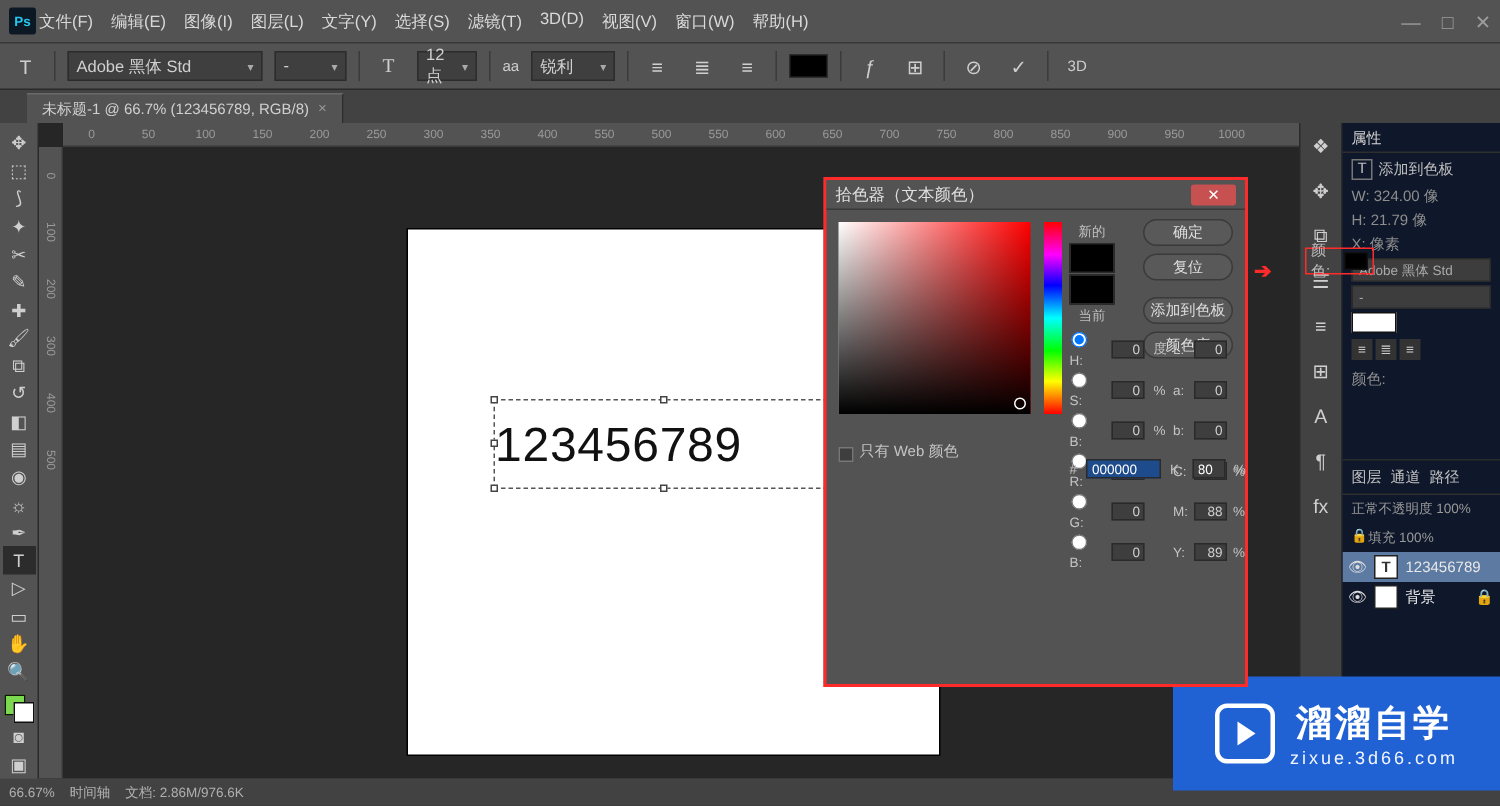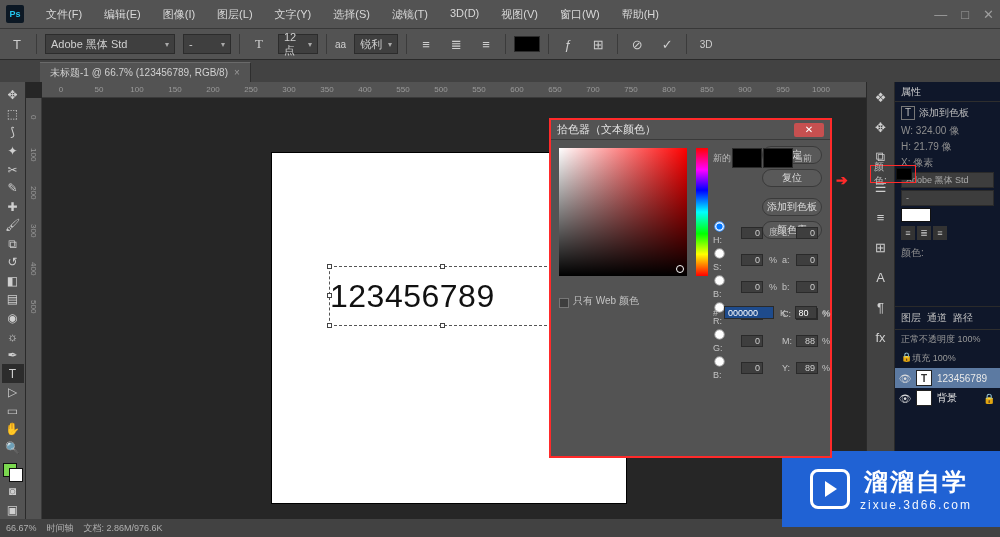--- a/index.html
+++ b/index.html
@@ -1,32 +1,32 @@
 <!DOCTYPE html>
 <html><head>
 <meta charset="utf-8">
 <style>
   * { box-sizing: border-box; margin:0; padding:0; font-family: "Microsoft YaHei", Arial, sans-serif; -webkit-font-smoothing:antialiased; }
   body { width:1000px; height:537px; background:#535353; overflow:hidden; font-size:11px; color:#d0d0d0; position:relative; }
   
   .titlebar{height:28px; background:#535353; display:flex; align-items:center; padding:0 6px; position:relative;}
-  .titlebar .ps-badge{width:18px;height:18px;background:#0c1824;color:#24c7f0;font-weight:bold;display:flex;align-items:center;justify-content:center;font-size:9px;border-radius:2px;margin-right:22px}
-  .menubar{display:flex;gap:22px}
+  .titlebar .ps-badge{width:18px;height:18px;background:#0c1824;color:#24c7f0;font-weight:bold;display:flex;align-items:center;justify-content:center;font-size:9px;border-radius:2px;margin-right:2px}
+  .menubar{display:flex;gap:12px}
   .menubar span{color:#d9d9d9;font-size:11px;cursor:default}
   .winctl{margin-left:auto;display:flex;gap:14px;color:#9e9e9e;font-size:13px}
   
   .optionsbar{height:32px;background:#535353;display:flex;align-items:center;padding:0 6px;gap:8px;border-top:1px solid #383838;border-bottom:1px solid #2a2a2a}
   .optionsbar select, .optionsbar .combo{background:#3f3f3f;border:1px solid #2c2c2c;color:#d0d0d0;height:20px;font-size:11px;padding:0 5px}
   .optionsbar .combo{display:flex;align-items:center;gap:4px;min-width:40px;position:relative}
   .optionsbar .combo .caret{margin-left:auto;font-size:8px;color:#aaa}
   .optionsbar .iconbtn, .panel-iconbtn{width:22px;height:22px;display:flex;align-items:center;justify-content:center;color:#cfcfcf;font-size:13px}
   .optionsbar .sep{width:1px;height:20px;background:#3b3b3b}
   .color-sw{width:26px;height:16px;background:#000;border:1px solid #2c2c2c}
   
-  .doctabs{height:22px;background:#424242;display:flex;align-items:flex-end;padding-left:40px}
+  .doctabs{height:22px;background:#424242;display:flex;align-items:flex-end;padding-left:18px}
   .doctab{height:20px;background:#535353;border-top:1px solid #6a6a6a;border-right:1px solid #2e2e2e;color:#d0d0d0;font-size:10px;padding:3px 10px;display:flex;align-items:center;gap:6px}
   .doctab .x{color:#999;font-size:10px}
   
   .main{display:flex;height:calc(537px - 28px - 32px - 22px - 18px);}
   .toolbar{width:26px;background:#535353;border-right:1px solid #2a2a2a;display:flex;flex-direction:column;align-items:center;padding-top:4px;gap:0}
   .toolbar .tool{width:22px;height:20px;display:flex;align-items:center;justify-content:center;color:#cfcfcf;font-size:12px}
   .toolbar .tool.active{background:#2c2c2c}
   .toolbar .fgbg{width:20px;height:20px;position:relative;margin-top:6px}
   .toolbar .fgbg .fg{position:absolute;left:0;top:0;width:14px;height:14px;background:#7bd84f;border:1px solid #111}
   .toolbar .fgbg .bg{position:absolute;right:0;bottom:0;width:14px;height:14px;background:#fff;border:1px solid #111}
@@ -95,21 +95,21 @@
   .picker .webonly .chk{width:10px;height:10px;border:1px solid #777;background:#3e3e3e}
   .picker .btncol{position:absolute;right:8px;top:6px;display:flex;flex-direction:column;align-items:center}
   
   .watermark{position:absolute;right:0;bottom:10px;width:218px;height:76px;background:#2062d4;display:flex;align-items:center;justify-content:center;color:#fff}
   .watermark .logo{width:40px;height:40px;border:3px solid #fff;border-radius:8px;display:flex;align-items:center;justify-content:center;margin-right:10px}
   .watermark .play{width:0;height:0;border-left:12px solid #fff;border-top:8px solid transparent;border-bottom:8px solid transparent;margin-left:3px}
   .watermark .brand{display:flex;flex-direction:column;align-items:center}
   .watermark .cn{font-size:24px;font-weight:bold;letter-spacing:2px}
   .watermark .en{font-size:12px;letter-spacing:2px;opacity:0.95}
   .pair-row{display:flex;gap:6px;align-items:flex-start}
-  .pair-row .prevcol{display:flex;flex-direction:row;align-items:center;gap:1px}
+  .pair-row .prevcol{display:flex;flex-direction:column;align-items:center;gap:1px}
 </style>
 </head>
 <body>
 
 <div class="titlebar">
   <div class="ps-badge">Ps</div>
   <div class="menubar">
     <span>文件(F)</span>
     <span>编辑(E)</span>
     <span>图像(I)</span>
@@ -141,21 +141,21 @@
     <span class="caret">▾</span>
   </div>
   <div class="sep"></div>
   <div class="iconbtn" style="font-family:serif">T</div>
   <div class="combo" style="width:40px">
     <span>12 点</span>
     <span class="caret">▾</span>
   </div>
   <div class="sep"></div>
   <span style="font-size:10px">aa</span>
-  <div class="combo" style="width:44px">
+  <div class="combo" style="width:56px">
     <span>锐利</span>
     <span class="caret">▾</span>
   </div>
   <div class="sep"></div>
   <div class="iconbtn">≡</div>
   <div class="iconbtn">≣</div>
   <div class="iconbtn">≡</div>
   <div class="sep"></div>
   <div class="color-sw"></div>
   <div class="sep"></div>

